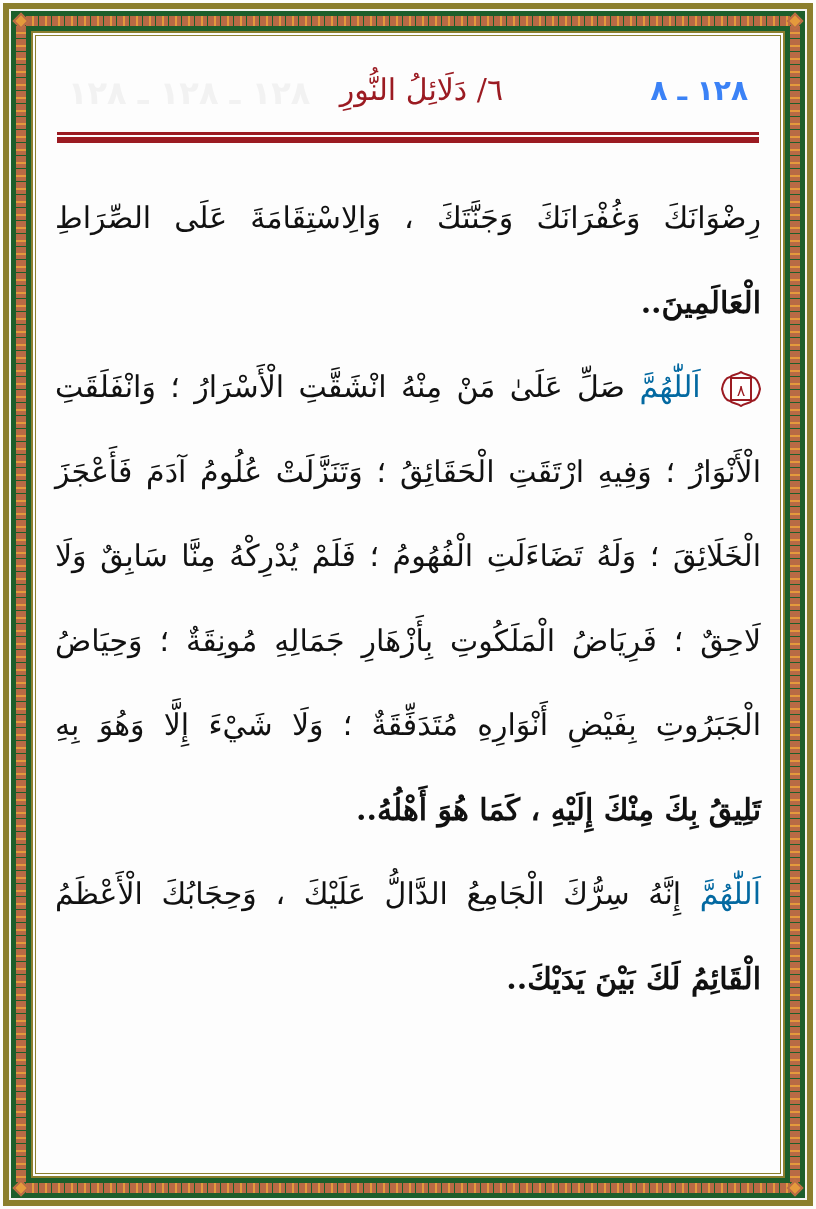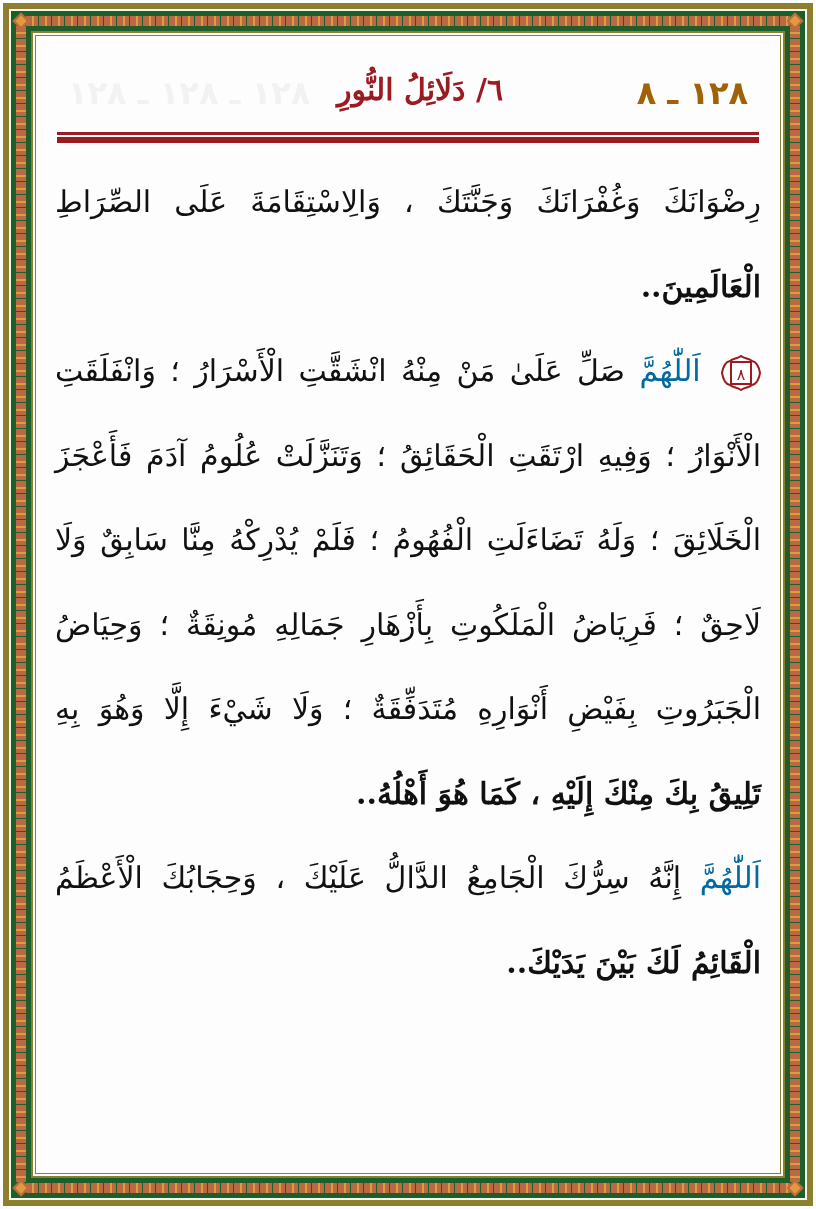--- a/index.html
+++ b/index.html
@@ -70,46 +70,46 @@
     box-sizing:border-box;
   }
 
   
   .header {
     position:absolute; left:58px; right:58px; top:70px; height:60px;
     direction:rtl;
   }
   .page-number {
     position:absolute; right:10px; top:4px;
-    color:#a16207; font-size:32px; font-weight:bold;
+    color:#3b82f6; font-size:28px; font-weight:bold;
     font-family:"DejaVu Sans", sans-serif;
     letter-spacing:2px;
   }
   .running-title {
     position:absolute; right:255px; top:2px;
-    color:#9b1b22; font-size:30px; font-weight:bold;
+    color:#9b1b22; font-size:30px; font-weight:normal;
     font-family:"DejaVu Serif", serif;
   }
   .ghost-number {
     position:absolute; left:10px; top:4px;
     color:#f2f2f2; font-size:32px; font-weight:bold;
     letter-spacing:2px;
   }
   .rule-thin {
     position:absolute; left:57px; right:57px; top:132px; height:3px;
     background:#9b1b22;
   }
   .rule-thick {
     position:absolute; left:57px; right:57px; top:137px; height:6px;
     background:#9b1b22;
   }
 
   
   .content {
-    position:absolute; left:55px; right:55px; top:160px;
+    position:absolute; left:55px; right:55px; top:176px;
     direction:rtl;
     font-family:"DejaVu Serif", serif;
     color:#111;
   }
   .line {
     height:84.5px; line-height:84px;
     font-size:30px;
     white-space:nowrap;
     text-align:justify;
     text-align-last:justify;

